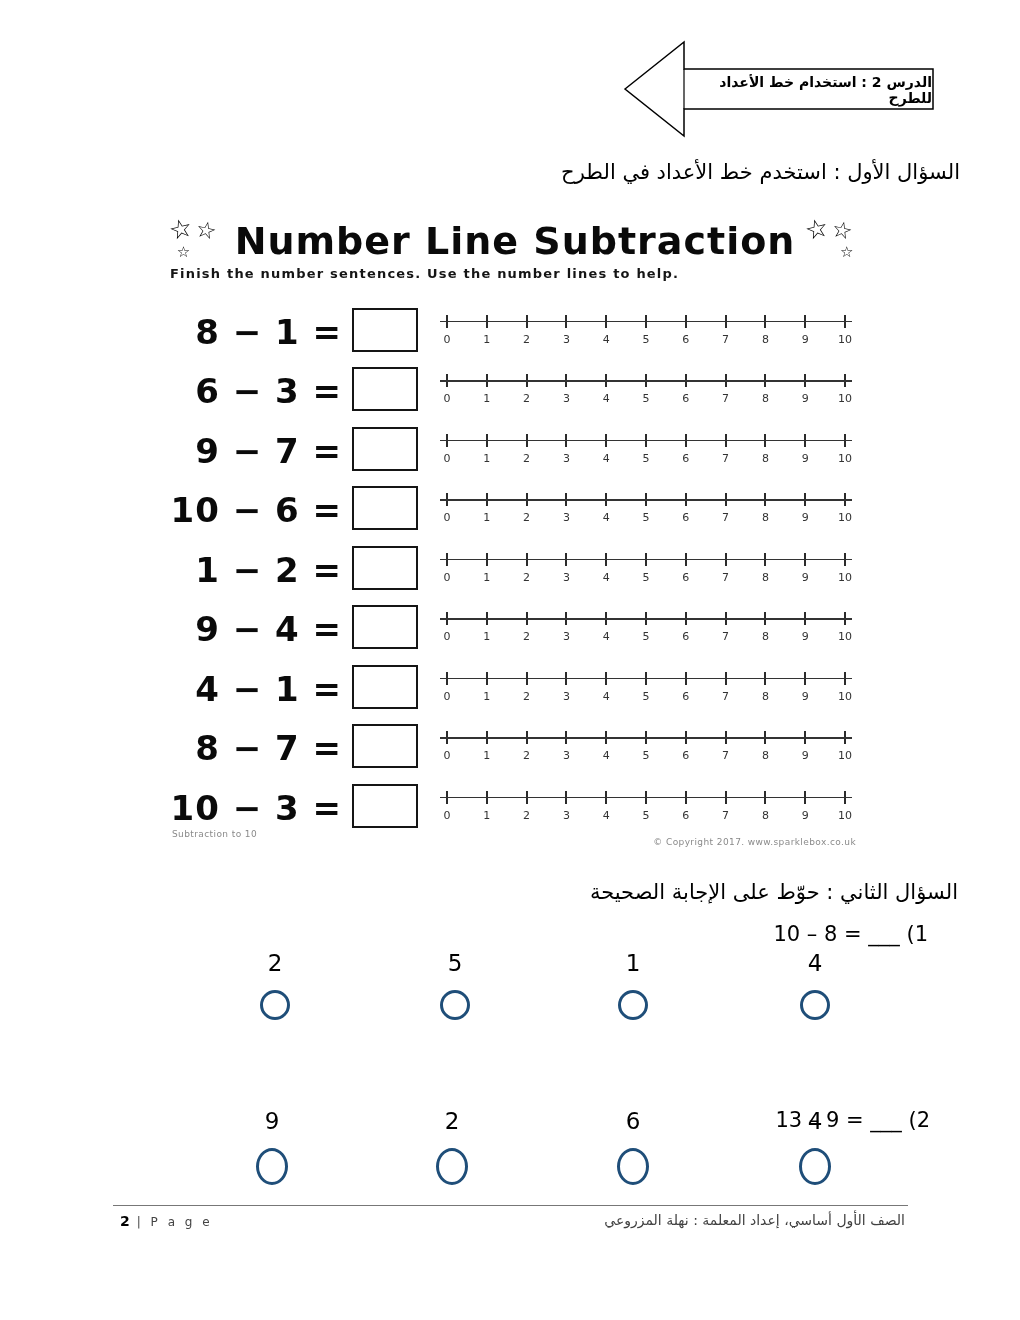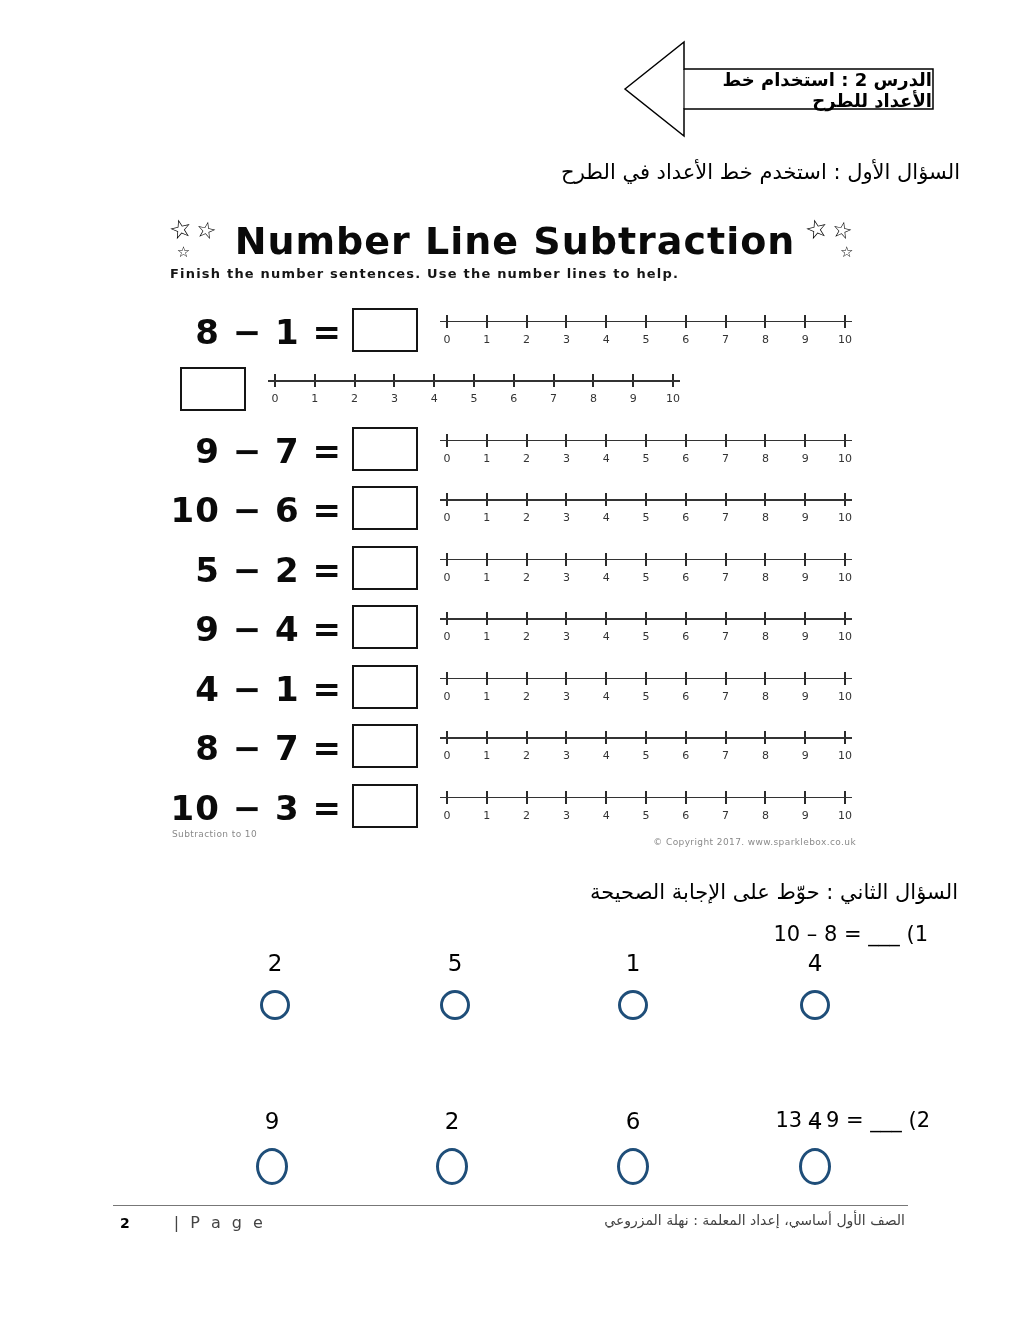--- a/index.html
+++ b/index.html
@@ -8,21 +8,21 @@
     position: relative; width: 1020px; height: 1320px;
     background: #ffffff; overflow: hidden; margin: 0 auto;
   }
 
   
   .banner { position: absolute; left: 622px; top: 36px; width: 315px; height: 106px; }
   .banner svg { position: absolute; left: 0; top: 0; }
   .banner-text {
     position: absolute; left: 66px; top: 35px; width: 244px; height: 38px;
     display: flex; align-items: center; justify-content: center;
-    font-size: 18px; font-weight: bold; direction: rtl; color: #000;
+    font-size: 14px; font-weight: bold; direction: rtl; color: #000;
   }
 
   
   .rtl-heading { position: absolute; direction: rtl; font-size: 21px; color: #000; white-space: nowrap; }
   .h-q1 { top: 160px; right: 60px; }
   .h-q2 { top: 872px; right: 62px; margin-top: 8px; }
 
   
   .ws-titlebar {
     position: absolute; left: 170px; top: 216px; width: 690px;
@@ -72,21 +72,21 @@
     display: flex; flex-direction: column; align-items: center; gap: 14px;
   }
   .mc-num { font-size: 23px; color: #000; }
   .mc-circle { width: 30px; height: 30px; border: 3px solid #1f4e79; border-radius: 50%; background: #fff; cursor: pointer; }
   .row2 .mc-circle { width: 32px; height: 37px; }
 
   
   .foot-rule { position: absolute; left: 113px; top: 1205px; width: 795px; height: 1px; background: #777; }
   .foot-left { position: absolute; left: 120px; top: 1213px; display: flex; align-items: baseline; gap: 7px; }
   .foot-pagenum { font-size: 14px; font-weight: bold; color: #000; }
-  .foot-pageword { font-size: 16px; letter-spacing: 3px; color: #444; margin-left: 37px; }
+  .foot-pageword { font-size: 12px; letter-spacing: 3px; color: #444; }
   .foot-credit {
     position: absolute; right: 115px; top: 1212px; direction: rtl;
     font-size: 14px; font-weight: normal; letter-spacing: 2.5px; color: #404040; white-space: nowrap;
   }
 </style>
 </head>
 <body>
 
 <div class="page">
 
@@ -162,20 +162,21 @@
             <span class="ticklabel">9</span>
           </span>
           <span class="tick">
             <span class="tickmark"></span>
             <span class="ticklabel">10</span>
           </span>
         </div>
     </div>
 
     <div class="ws-row">
+      <div class="expr">6 − 3 =</div>
       <div class="ansbox"></div>
       <div class="numline">
           <span class="tick">
             <span class="tickmark"></span>
             <span class="ticklabel">0</span>
           </span>
           <span class="tick">
             <span class="tickmark"></span>
             <span class="ticklabel">1</span>
           </span>
@@ -314,21 +315,21 @@
             <span class="ticklabel">9</span>
           </span>
           <span class="tick">
             <span class="tickmark"></span>
             <span class="ticklabel">10</span>
           </span>
         </div>
     </div>
 
     <div class="ws-row">
-      <div class="expr">5 − 2 =</div>
+      <div class="expr">1 − 2 =</div>
       <div class="ansbox"></div>
       <div class="numline">
           <span class="tick">
             <span class="tickmark"></span>
             <span class="ticklabel">0</span>
           </span>
           <span class="tick">
             <span class="tickmark"></span>
             <span class="ticklabel">1</span>
           </span>

